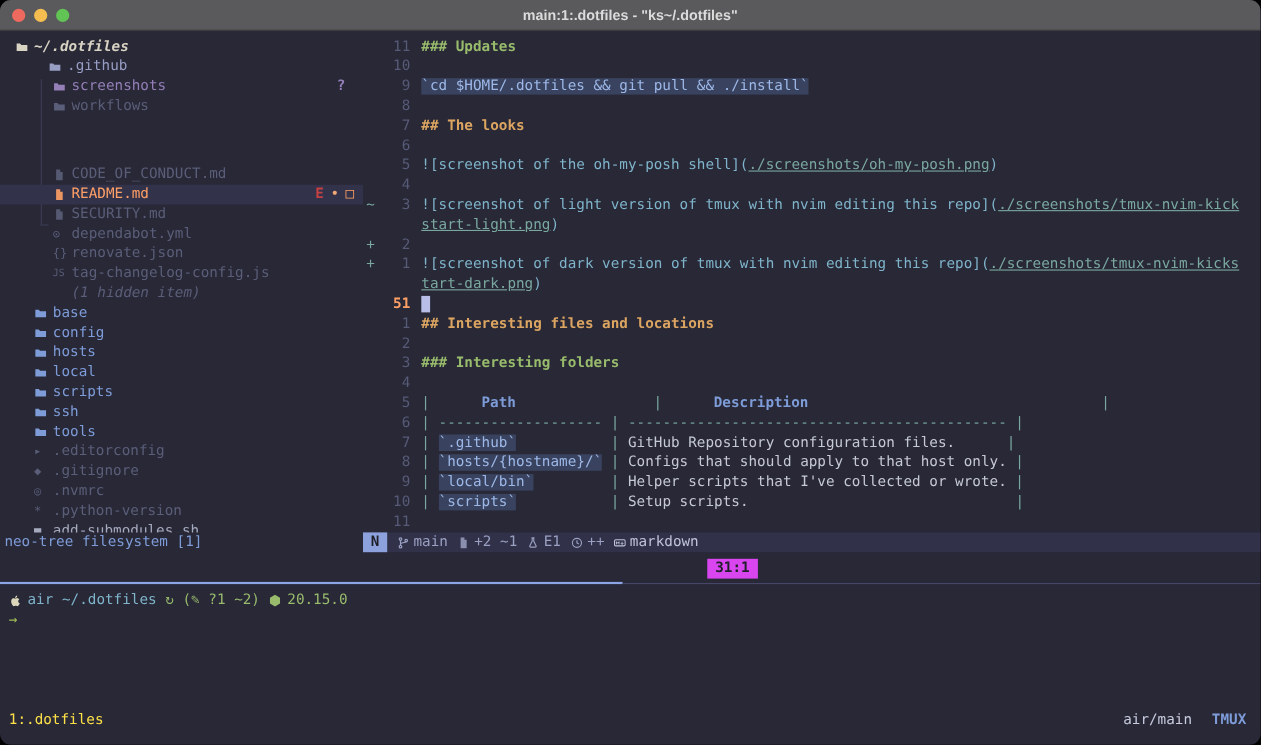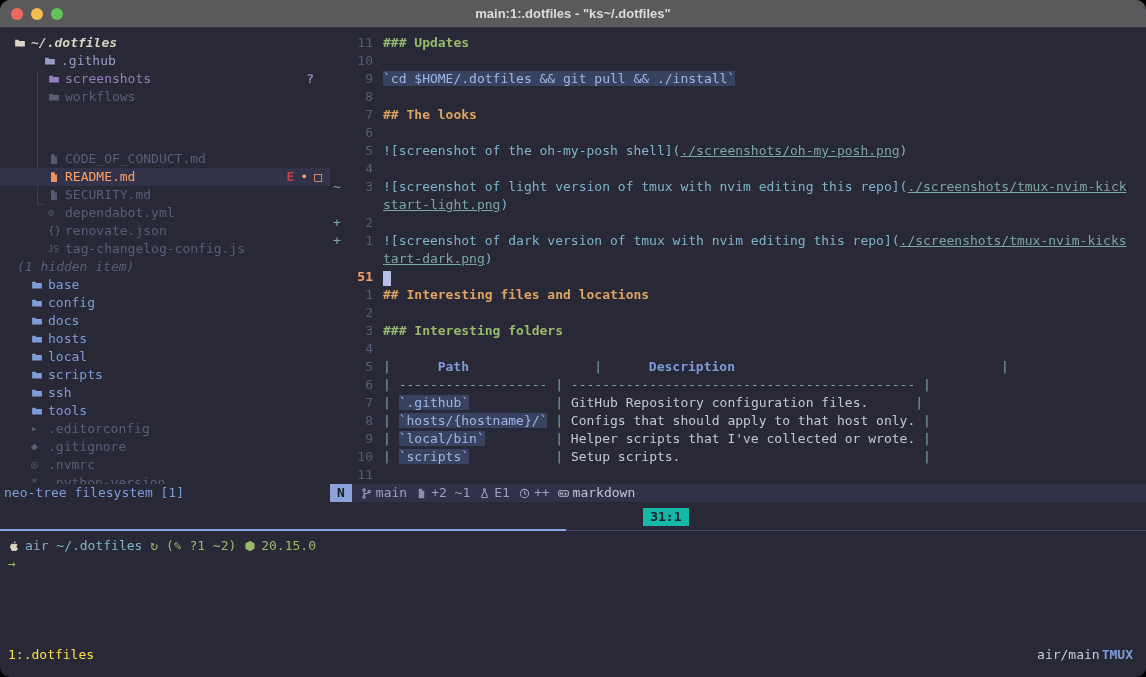--- a/index.html
+++ b/index.html
@@ -51,35 +51,35 @@
   .s-plain{color:#c5c9d4;}
   
   .statusrow{position:absolute;top:456px;left:0;right:0;height:18px;line-height:18px;}
   .neotree-status{position:absolute;left:4px;top:0;color:#7e9cd8;}
   .statusline{position:absolute;left:330px;right:0;top:0;height:18px;background:#31314a;display:flex;align-items:center;color:#9aa0c0;}
   .statusline svg{width:11px;height:11px;margin-right:4px;flex:none;}
   .sl-mode{background:#8da1dc;color:#1f1f28;font-weight:bold;padding:0 7px;height:18px;flex:none;}
   .sl-item{display:inline-flex;align-items:center;margin-left:9px;flex:none;}
   .sl-path{flex:1;background:#3c3c5c;color:#aab2d8;margin-left:9px;padding:0 9px;height:18px;overflow:hidden;}
   .sl-ft{display:inline-flex;align-items:center;margin:0 8px;color:#c0c4d8;}
-  .sl-pos{background:#14b8a6;color:#1f1f28;font-weight:bold;padding:0 7px;height:18px;flex:none;margin-top:48px;}
+  .sl-pos{background:#d946ef;color:#1f1f28;font-weight:bold;padding:0 7px;height:18px;flex:none;margin-top:48px;}
   
   .border-dim{position:absolute;top:502px;left:566px;right:0;height:1px;background:#46466a;}
   .border-active{position:absolute;top:501px;left:0;width:566px;height:2px;background:#8ca6e4;}
   .shell{position:absolute;top:509px;left:8px;right:0;}
   .pline{height:18px;line-height:18px;display:flex;align-items:center;white-space:pre;}
   .p-blue{color:#7fb4ca;}
   .p-green{color:#98bb6c;}
   .p-arrow{color:#9fb954;}
   .p-fg{color:#dcd7ba;}
   .shell svg{width:12px;height:12px;margin-right:5px;}
   
   .tmuxbar{position:absolute;top:618px;left:0;right:0;height:18px;line-height:18px;}
   .tm-left{position:absolute;left:8px;color:#fde047;text-align:right;}
-  .tm-right{position:absolute;right:13px;display:flex;gap:2px;}
+  .tm-right{position:absolute;right:13px;display:flex;gap:18px;}
   .tm-session{color:#c8ccdf;}
   .tm-label{color:#7e9cd8;font-weight:bold;}
 </style>
 </head>
 <body>
 
 <div class="window">
   <div class="titlebar">
     <div class="lights">
       <div class="light" id="light-close" style="background: rgb(238, 106, 95);"></div>
@@ -111,30 +111,27 @@
             </svg></span><span>CODE_OF_CONDUCT.md</span></div>
         <div class="trow st-sel selected" style="padding-left: 48px;"><span class="ticon"><svg viewBox="0 0 16 16" style="fill:currentColor">
               <path d="M4 1.5h5l3 3v10H4zM9 1.5v3h3z" opacity=".9"></path>
             </svg></span><span>README.md</span><span class="tmarks"><span class="mk-e">E</span><span class="mk-dot">•</span><span class="mk-box">□</span></span></div>
         <div class="trow st-dim" style="padding-left: 48px;"><span class="ticon"><svg viewBox="0 0 16 16" style="fill:currentColor">
               <path d="M4 1.5h5l3 3v10H4zM9 1.5v3h3z" opacity=".9"></path>
             </svg></span><span>SECURITY.md</span></div>
         <div class="trow st-dim" style="padding-left: 48px;"><span class="ticon">⊙</span><span>dependabot.yml</span></div>
         <div class="trow st-dim" style="padding-left: 48px;"><span class="ticon">{}</span><span>renovate.json</span></div>
         <div class="trow st-dim" style="padding-left: 48px;"><span class="ticon" style="font-size: 9px;">JS</span><span>tag-changelog-config.js</span></div>
-        <div class="trow st-dimi" style=""><span class="ticon"></span><span>(1 hidden item)</span></div>
+        <div class="trow st-dimi" style="padding-left: 48px;"><span class="ticon"></span><span>(1 hidden item)</span></div>
         <div class="trow st-blue" style="padding-left: 31px;"><span class="ticon"><svg viewBox="0 0 16 16" style="fill:currentColor">
               <path d="M1.5 3.5h4.2l1.5 1.8h7.3v7.2h-13z"></path>
             </svg></span><span>base</span></div>
         <div class="trow st-blue" style="padding-left: 31px;"><span class="ticon"><svg viewBox="0 0 16 16" style="fill:currentColor">
               <path d="M1.5 3.5h4.2l1.5 1.8h7.3v7.2h-13z"></path>
             </svg></span><span>config</span></div>
-        <div class="trow st-blue" style="padding-left: 31px;"><span class="ticon"><svg viewBox="0 0 16 16" style="fill:currentColor">
-              <path d="M1.5 3.5h4.2l1.5 1.8h7.3v7.2h-13z"></path>
-            </svg></span><span>docs</span></div>
         <div class="trow st-blue" style="padding-left: 31px;"><span class="ticon"><svg viewBox="0 0 16 16" style="fill:currentColor">
               <path d="M1.5 3.5h4.2l1.5 1.8h7.3v7.2h-13z"></path>
             </svg></span><span>hosts</span></div>
         <div class="trow st-blue" style="padding-left: 31px;"><span class="ticon"><svg viewBox="0 0 16 16" style="fill:currentColor">
               <path d="M1.5 3.5h4.2l1.5 1.8h7.3v7.2h-13z"></path>
             </svg></span><span>local</span></div>
         <div class="trow st-blue" style="padding-left: 31px;"><span class="ticon"><svg viewBox="0 0 16 16" style="fill:currentColor">
               <path d="M1.5 3.5h4.2l1.5 1.8h7.3v7.2h-13z"></path>
             </svg></span><span>scripts</span></div>
         <div class="trow st-blue" style="padding-left: 31px;"><span class="ticon"><svg viewBox="0 0 16 16" style="fill:currentColor">

